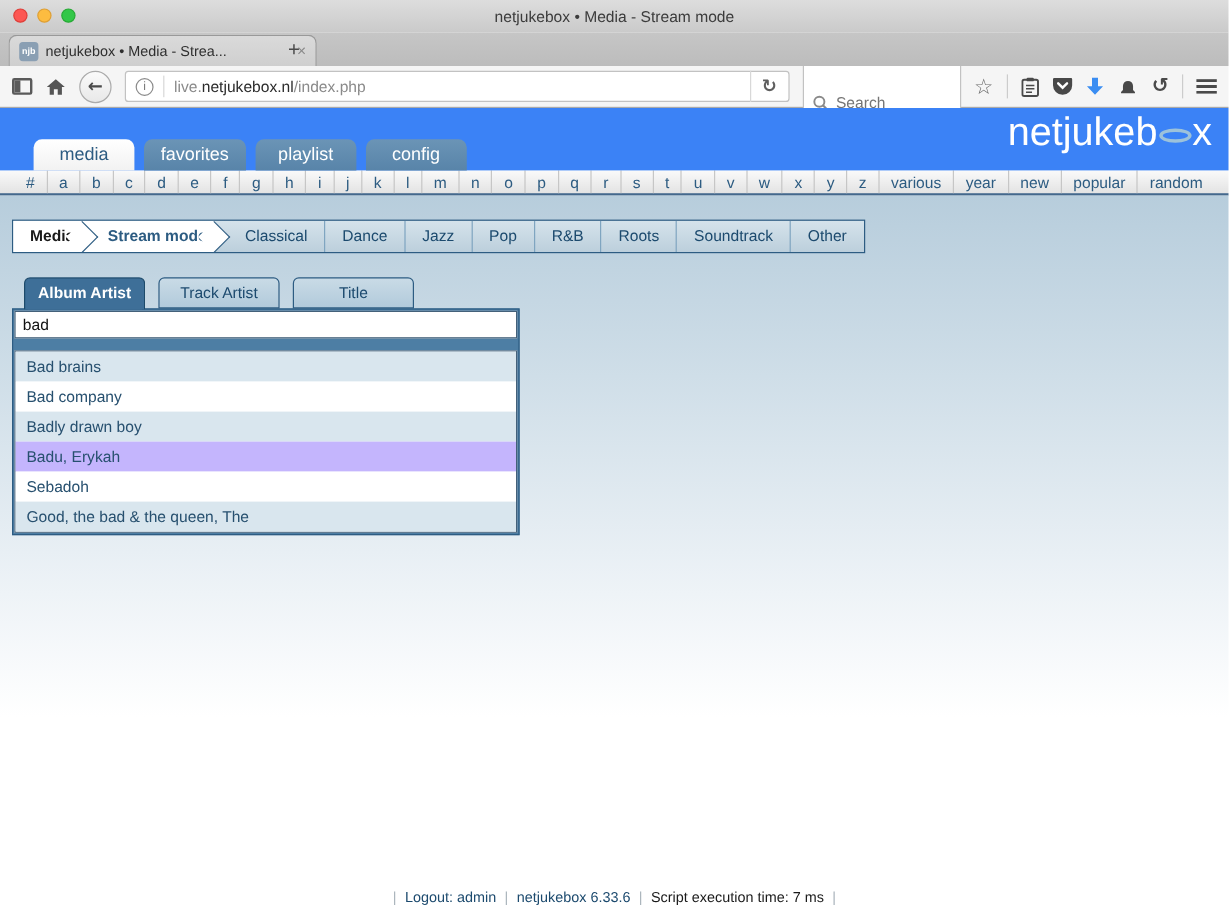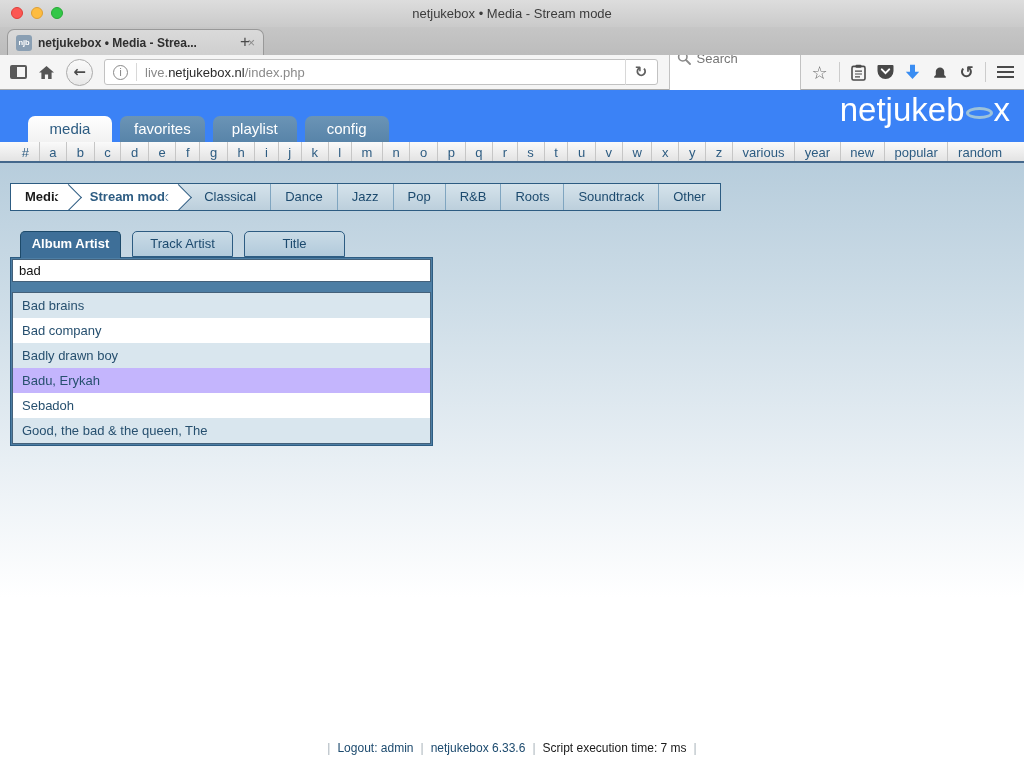--- a/index.html
+++ b/index.html
@@ -16,40 +16,40 @@
   .light.green { background:#33c748; border:1px solid #27aa35; }
   .win-title { text-align:center; line-height:27px; font-size:13px; color:#3c3c3c; }
 
   
   .tabbar { height:28px; background:linear-gradient(#c6c6c6,#bcbcbc); position:relative; }
   .btab { position:absolute; left:7px; top:2px; width:257px; height:26px; display:flex; align-items:center; gap:6px;
           padding:0 8px; background:linear-gradient(#dadada,#cfcfcf); border:1px solid #999;
           border-bottom:none; border-radius:7px 7px 0 0; }
   .favicon { width:16px; height:16px; border-radius:3px; background:#8a9fb3; color:#fff; font-size:7.5px; font-weight:bold;
              display:flex; align-items:center; justify-content:center; flex:0 0 16px; }
-  .btab-title { font-size:12px; color:#2f2f2f; white-space:nowrap; overflow:hidden; flex:1;font-weight:bold; }
+  .btab-title { font-size:12px; color:#2f2f2f; white-space:nowrap; overflow:hidden; flex:1; }
   .btab-close { font-size:13px; color:#8a8a8a; cursor:pointer; }
   .newtab { position:absolute; left:232px; top:3px; font-size:17px; color:#4a4a4a; line-height:24px; padding:0 8px; cursor:pointer; }
 
   
   .toolbar { height:35px; background:#f5f5f5; border-bottom:1px solid #a9a9a9; display:flex; align-items:center; padding:0 10px; gap:11px; }
   .tb-btn { display:flex; align-items:center; justify-content:center; cursor:pointer; color:#555; }
   .sidebar-ic { width:17px; height:14px; border:2px solid #5a5a5a; border-radius:2px; position:relative; display:inline-block; }
   .sidebar-ic i { position:absolute; left:0; top:0; bottom:0; width:5px; background:#5a5a5a; }
   .back-btn { width:27px; height:27px; border-radius:50%; background:linear-gradient(#fafafa,#e8e8e8); border:1px solid #ababab;
               font-size:15px; font-weight:bold; color:#4a4a4a; font-family:"DejaVu Sans",sans-serif; }
   .urlbar { flex:1; height:26px; background:#fff; border:1px solid #c2c2c2; border-radius:3px; display:flex; align-items:center; padding:0 0 0 8px; }
   .info-ic { width:15px; height:15px; border:1px solid #8a8a8a; border-radius:50%; font-size:10px; color:#777;
              display:flex; align-items:center; justify-content:center; font-style:normal; }
   .url-div { width:1px; height:18px; background:#d8d8d8; margin:0 8px; }
   .url-text { font-size:13px; white-space:nowrap; flex:1; }
   .url-dim { color:#8a8a8a; } .url-domain { color:#2b2b2b; }
   .reload-btn { border-left:1px solid #d8d8d8; height:26px; width:32px; font-size:15px; font-weight:bold; color:#5f5f5f;
                 font-family:"DejaVu Sans",sans-serif; }
-  .searchbar { width:132px; height:44px; background:#fff; border:1px solid #c2c2c2; border-radius:3px; display:flex; align-items:flex-start; padding:0 7px; gap:6px; }
+  .searchbar { width:132px; height:44px; background:#fff; border:1px solid #c2c2c2; border-radius:3px; display:flex; align-items:flex-end; padding:0 7px; gap:6px; }
   .searchbar input { border:none; outline:none; width:90px; font-size:13px; color:#444; background:transparent; font-family:inherit; }
   .star { font-size:18px; color:#6a6a6a; font-family:"DejaVu Sans",sans-serif; }
   .tb-sep { width:1px; height:20px; background:#cccccc; }
   .hist { font-size:17px; font-weight:bold; color:#4a4a4a; font-family:"DejaVu Sans",sans-serif; }
   .burger { width:17px; height:12px; background:repeating-linear-gradient(to bottom,#4a4a4a 0 2.4px,transparent 2.4px 4.8px); }
 
   
   .nj-header { height:52px; background:#3b82f6; position:relative; }
   .logo { position:absolute; right:14px; top:1px; font-size:33px; color:#fff; letter-spacing:0; }
   .logo-o { display:inline-block; width:27px; height:12px; border:3.5px solid #9dc2da; border-radius:50%; vertical-align:2px; margin:0 1px; }

